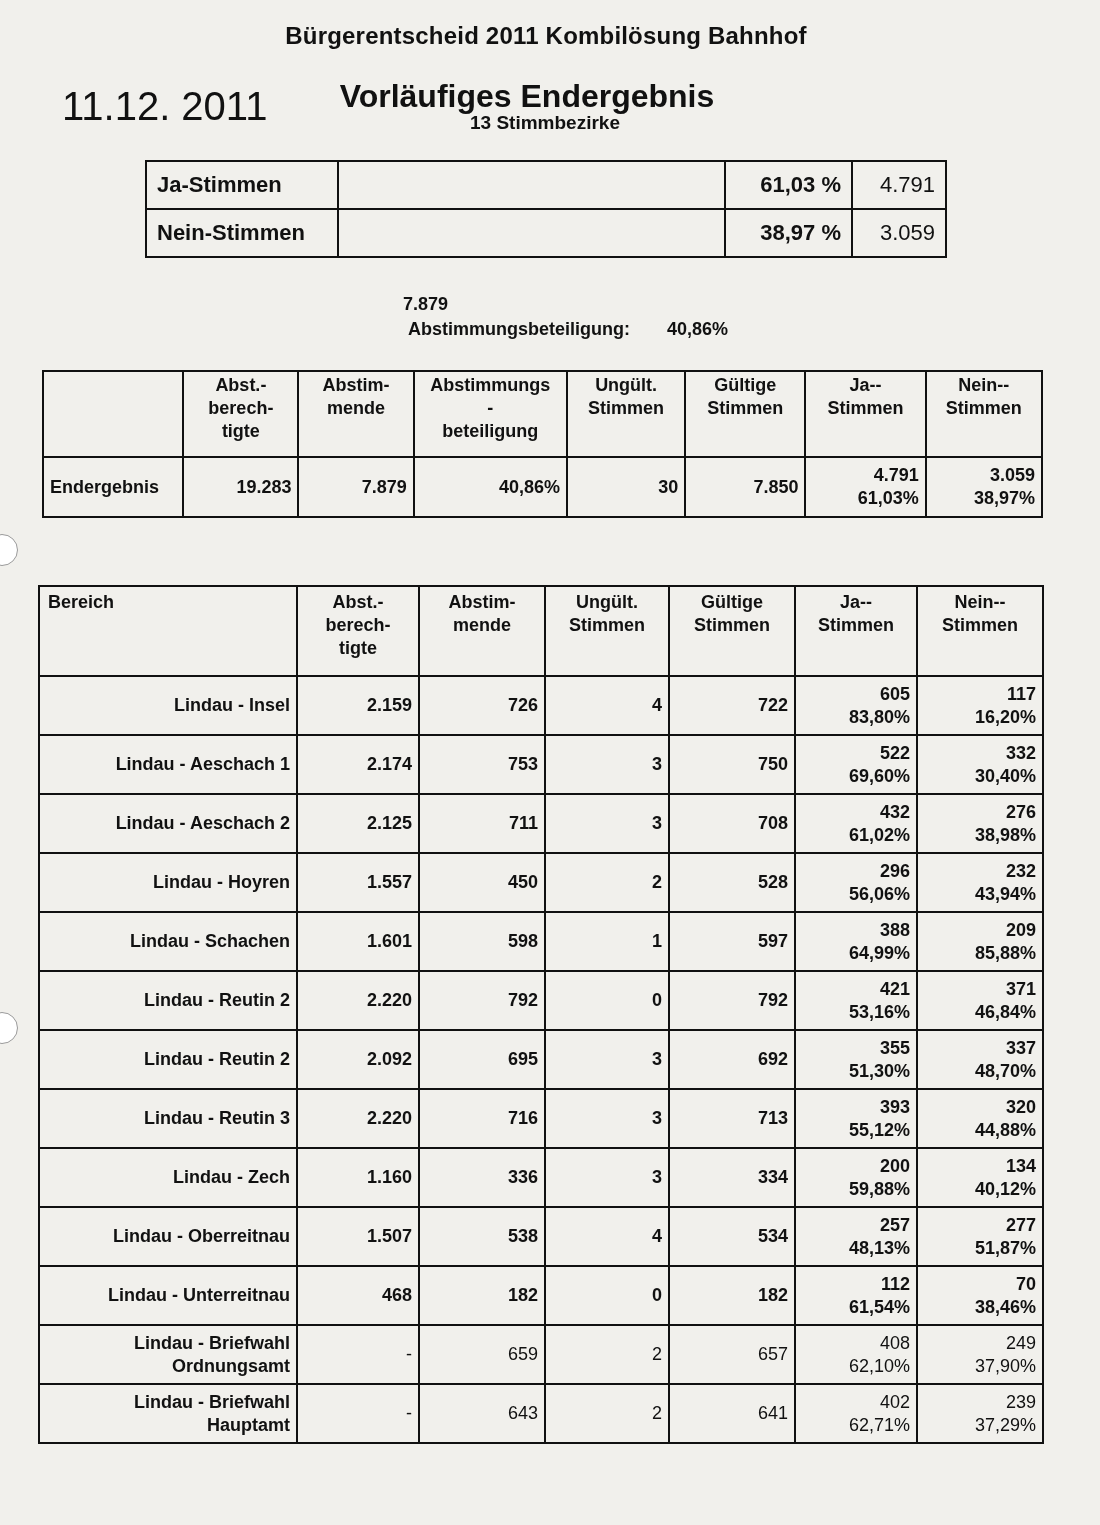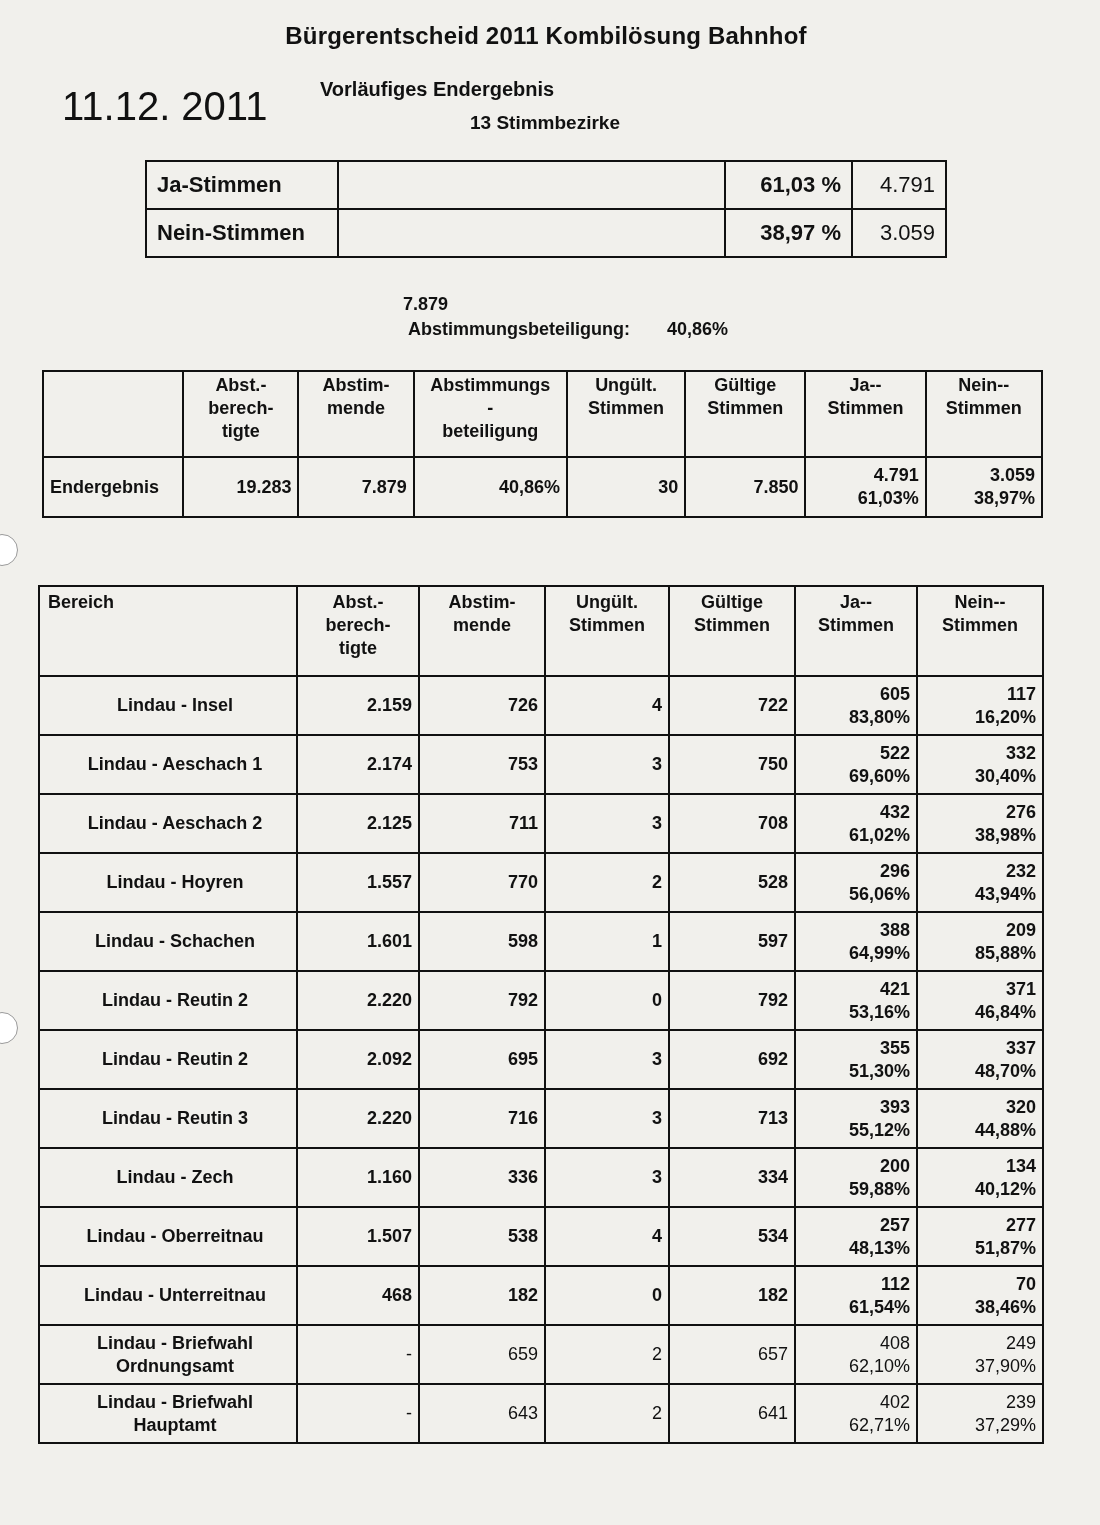--- a/index.html
+++ b/index.html
@@ -10,22 +10,22 @@
     color: #111;
   }
   .punch { position: absolute; left: -14px; width: 30px; height: 30px; border-radius: 50%;
     background: #ffffff; border: 1px solid #9a9a9a; }
   #punch1 { top: 534px; }
   #punch2 { top: 1012px; }
 
   .title { position: absolute; top: 22px; left: 0; width: 1092px; text-align: center;
     font-size: 24px; font-weight: bold; letter-spacing: 0.2px; }
   .date { position: absolute; top: 84px; left: 62px; font-size: 40px; font-weight: normal; }
-  .subtitle { position: absolute; top: 78px; left: 320px; width: 430px; text-align: left;
-    font-size: 20px; font-weight: bold; }
+  .subtitle { position: absolute; top: 78px; left: 312px; width: 430px; text-align: center;
+    font-size: 32px; font-weight: bold; }
   .subsub { position: absolute; top: 112px; left: 330px; width: 430px; text-align: center;
     font-size: 19px; font-weight: bold; }
 
   table { border-collapse: collapse; position: absolute; table-layout: fixed; }
   td, th { border: 2px solid #111; }
 
   #summary { top: 160px; left: 145px; width: 797px; }
   #summary td { height: 46px; font-size: 22px; padding: 0 10px; }
   #summary .lbl { width: 170px; font-weight: bold; }
   #summary .blank { width: 365px; }
@@ -41,21 +41,21 @@
   #overall th { font-weight: bold; font-size: 18px; vertical-align: top; text-align: center;
     height: 80px; padding: 2px 2px; line-height: 23px; }
   #overall td { font-size: 18px; font-weight: bold; text-align: right; padding: 0 6px; height: 58px; line-height: 23px; }
   #overall td.rl { text-align: left; }
 
   #districts { top: 585px; left: 38px; width: 1004px; }
   #districts th { font-weight: bold; font-size: 18px; vertical-align: top; text-align: center;
     height: 80px; padding: 4px 2px; line-height: 23px; }
   #districts th.bl { text-align: left; padding-left: 8px; }
   #districts td { font-size: 18px; text-align: right; padding: 0 6px; height: 57px; line-height: 23px; }
-  #districts td.name { text-align: center; font-weight: bold; padding-left: 20px; }
+  #districts td.name { text-align: right; font-weight: bold; padding-left: 20px; }
   #districts td.bold { font-weight: bold; }
   .pctline { display: block; }
 </style>
 </head>
 <body>
 
 <div class="punch" id="punch1"></div>
 <div class="punch" id="punch2"></div>
 
 <div class="title">Bürgerentscheid 2011 Kombilösung Bahnhof</div>
@@ -208,21 +208,21 @@
           <span class="pctline">61,02%</span>
         </td>
         <td class="bold">
           <span class="pctline">276</span>
           <span class="pctline">38,98%</span>
         </td>
       </tr>
       <tr>
         <td class="name" style="white-space: pre-line;">Lindau - Hoyren</td>
         <td class="bold">1.557</td>
-        <td class="bold">770</td>
+        <td class="bold">450</td>
         <td class="bold">2</td>
         <td class="bold">528</td>
         <td class="bold">
           <span class="pctline">296</span>
           <span class="pctline">56,06%</span>
         </td>
         <td class="bold">
           <span class="pctline">232</span>
           <span class="pctline">43,94%</span>
         </td>

